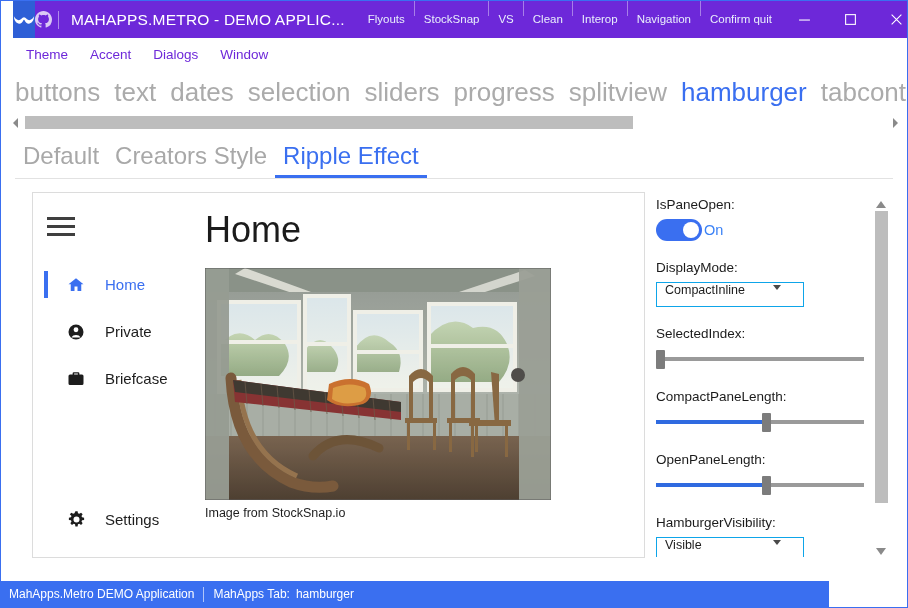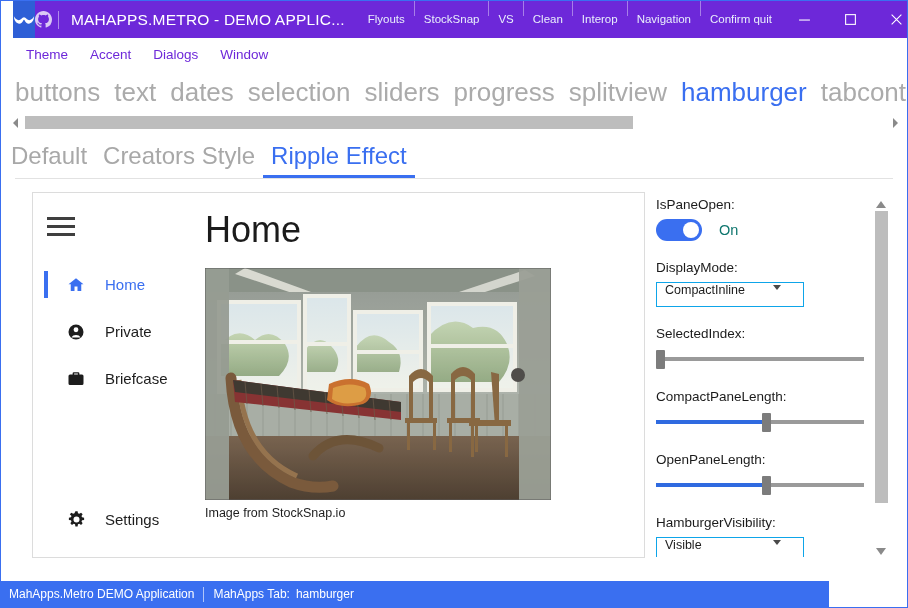--- a/index.html
+++ b/index.html
@@ -100,21 +100,21 @@
   }
   .hs-thumb {
     position: absolute; left: 4px; top: 0;
     width: 608px; height: 13px; background: #bdbdbd;
   }
 
   
   .subtabs {
     position: absolute; left: 0; top: 133px;
     width: 906px; height: 44px;
-    display: flex; align-items: flex-end; padding-left: 2px;
+    display: flex; align-items: flex-end; padding-left: 14px;
   }
   .subtab {
     font-size: 24px; font-weight: 300; color: #a8a8a8;
     padding: 0 8px 5px 8px; white-space: nowrap;
     border-bottom: 3px solid transparent;
     font-family: "Liberation Sans", sans-serif;
   }
   .subtab.active { color: #3a6ff0; border-bottom-color: #3a6ff0; }
   .subtabs-rule {
     position: absolute; left: 14px; top: 177px;
@@ -193,21 +193,21 @@
   .set-group { margin-bottom: 19px; }
   .toggle-row { display: flex; align-items: center; }
   .toggle {
     width: 46px; height: 22px; border-radius: 11px;
     background: #3a6ff0; position: relative;
   }
   .toggle-knob {
     position: absolute; right: 3px; top: 3px;
     width: 16px; height: 16px; border-radius: 50%; background: #ffffff;
   }
-  .toggle-text { margin-left: 17px; font-size: 14.5px; color: #0f766e; }
+  .toggle-text { margin-left: 2px; font-size: 14.5px; color: #3b82f6; }
   .combo {
     width: 148px; height: 25px; border: 1px solid #0ea5e9;
     background: #ffffff; display: flex; align-items: flex-start;
     padding: 0 6px 0 8px; position: relative;
   }
   .combo-text { font-size: 12.5px; color: #1b1b1b; }
   .combo-arrow {
     margin-left: auto; color: #4a4a4a; font-size: 8px;
     padding-right: 16px;
   }

